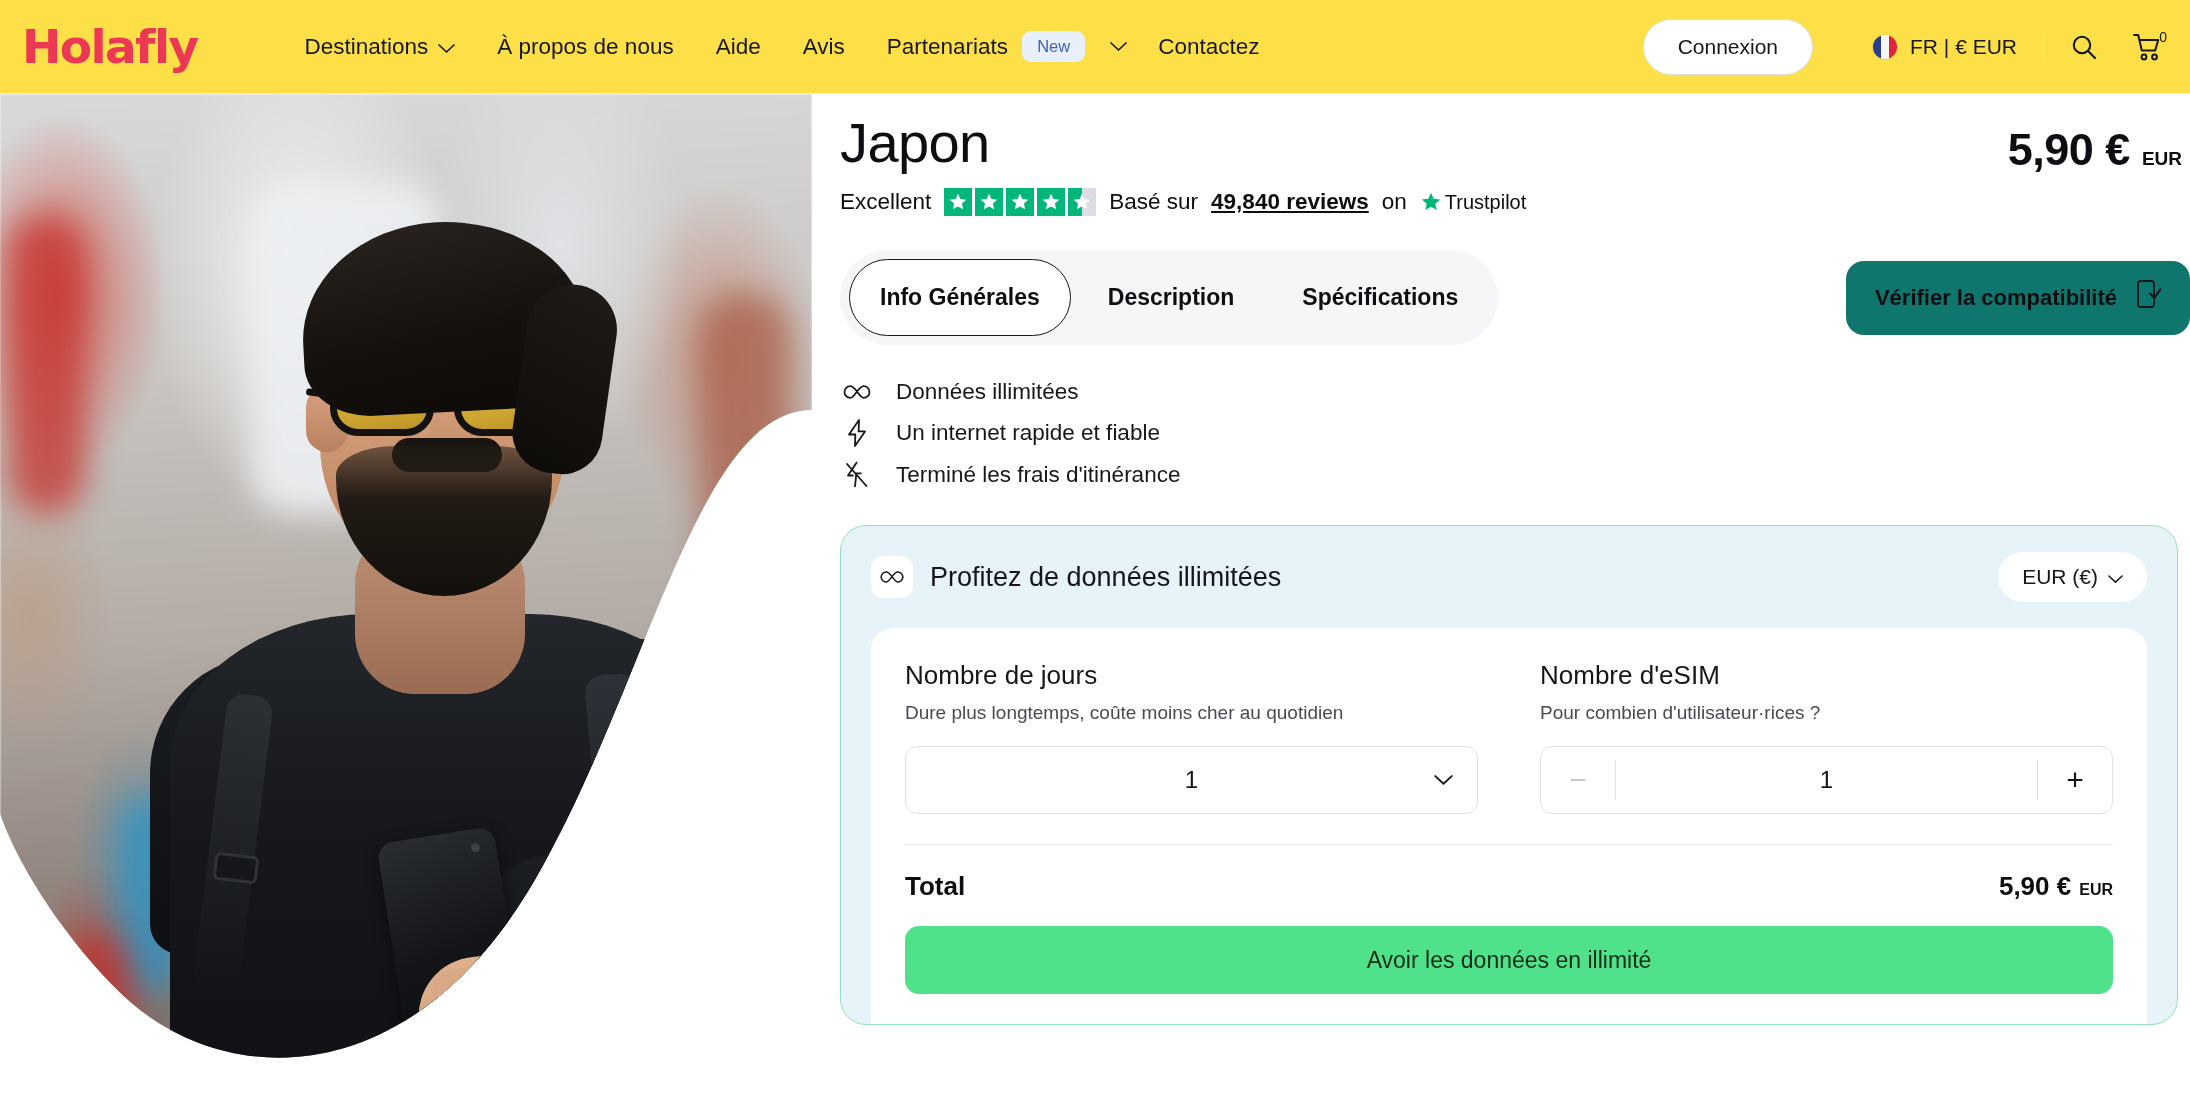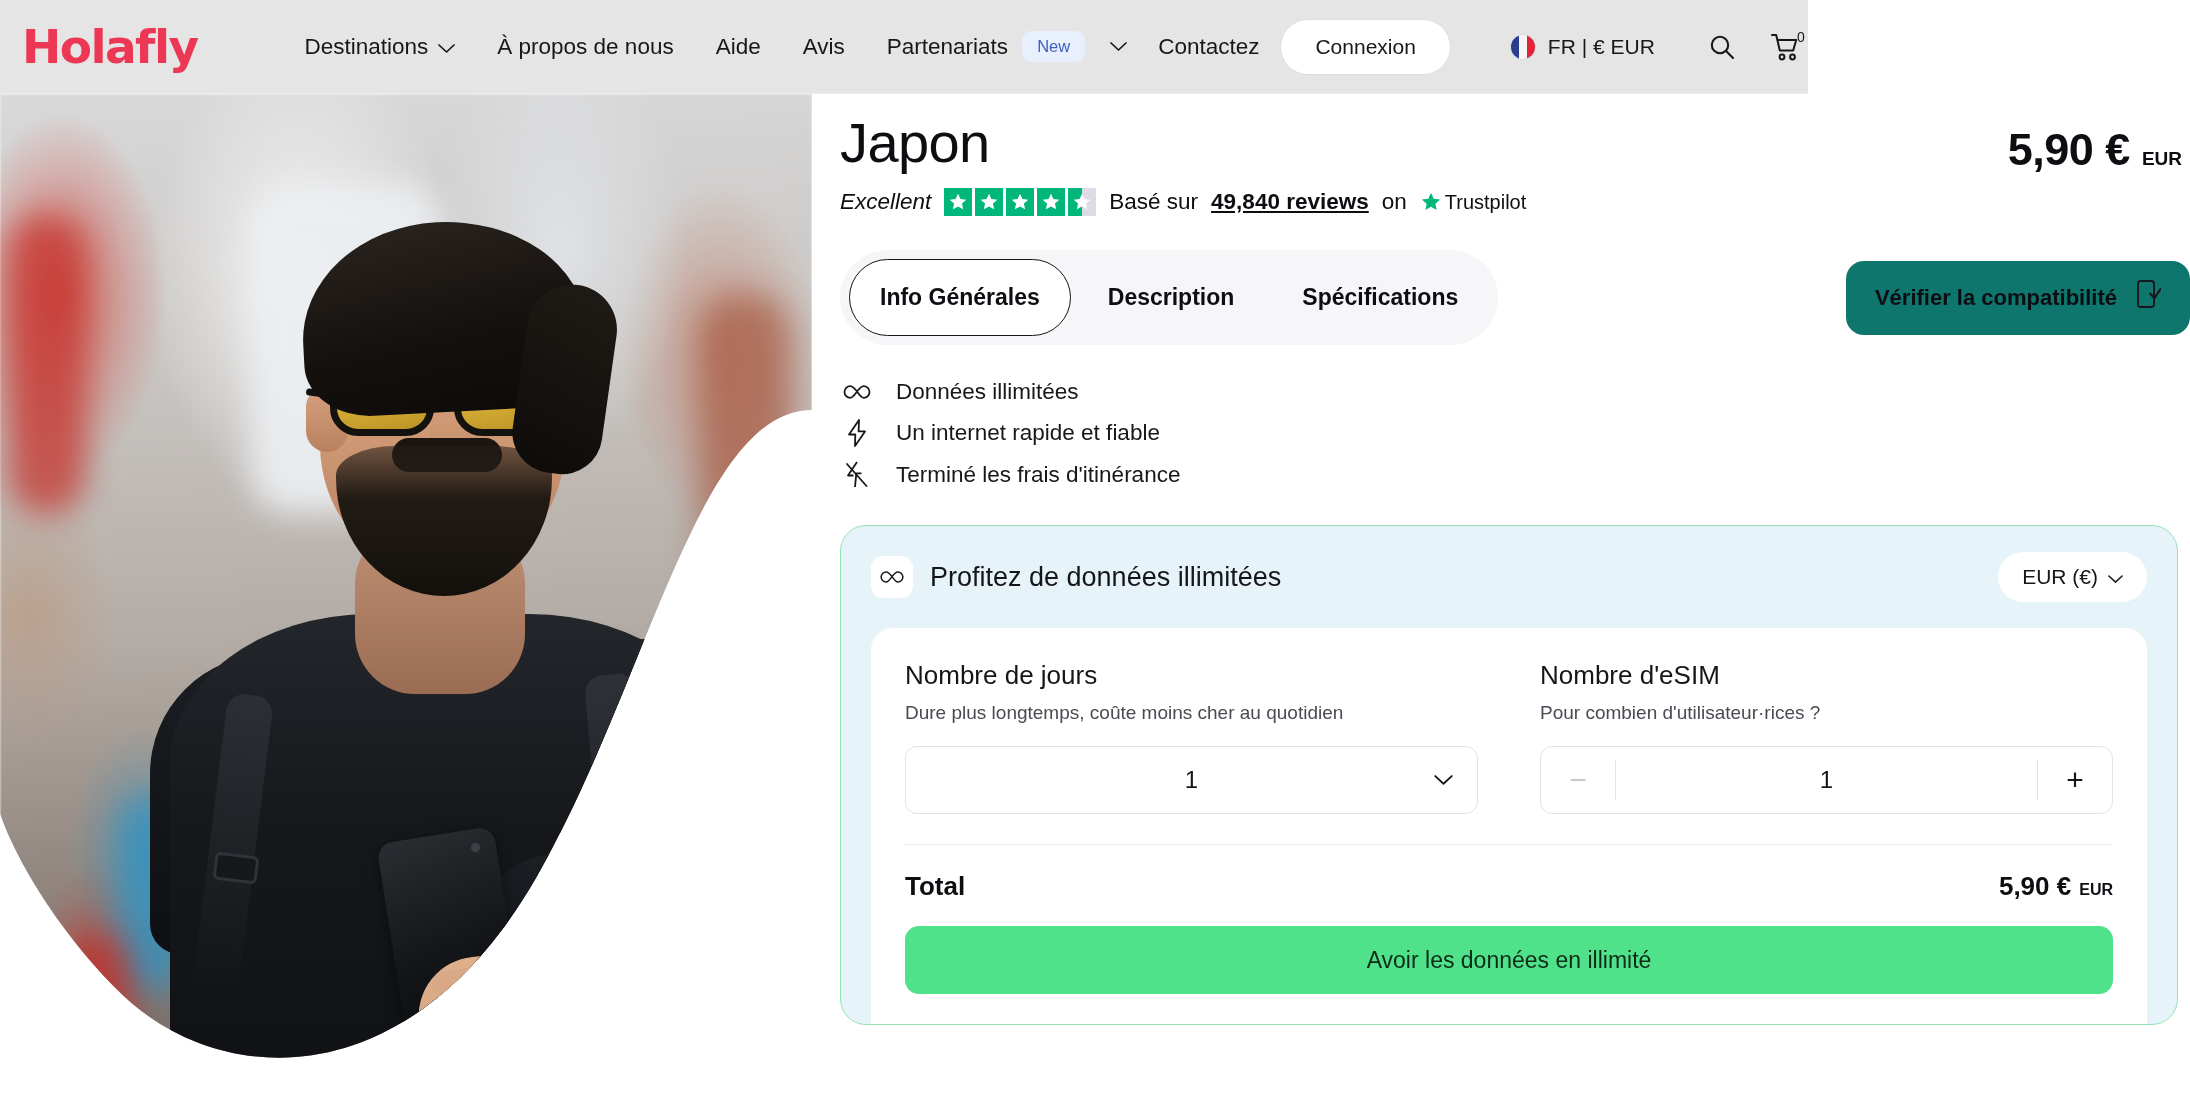--- a/index.html
+++ b/index.html
@@ -13,23 +13,23 @@
     font-family: "Liberation Sans", sans-serif;
     color: #0d0d12;
     -webkit-font-smoothing: antialiased;
   }
 
   .page { position: relative; width: 2190px; height: 1117px; background:#fff; }
 
   
   .header {
     position: absolute; top: 0; left: 0;
-    width: 1808px; height: 94px;
+    width: 2190px; height: 94px;
     display: flex; align-items: center;
-    background: #e5e5e5;
+    background: #fde047;
     border-bottom: 1px solid #ececef;
     z-index: 40;
   }
 
   .logo-wrap { margin-left: 22px; display:flex; align-items:center; }
   .logo {
     font-size: 47px; font-weight: 700; color: #ed3855;
     letter-spacing: -1.6px; line-height: 1; position: relative;
     font-family: "DejaVu Sans", sans-serif;
   }
@@ -192,21 +192,21 @@
   .title-row { display:flex; align-items:flex-start; }
   .prod-title {
     font-size: 56px; font-weight: 400; letter-spacing: -.6px;
     color:#0d0d12; line-height: 1.1; margin-top: 18px;
   }
   .price-top { margin-left:auto; display:flex; align-items:baseline; gap:12px; padding-top: 30px; padding-right: 8px;}
   .price-big { font-size: 45px; font-weight: 700; color:#0d0d12; letter-spacing:-.5px; }
   .price-cur { font-size: 19px; font-weight:700; color:#0d0d12; }
 
   .tp-row { display:flex; align-items:center; gap:13px; margin-top: 12px; font-size: 22.5px; color:#0d0d12; }
-  .tp-label { font-weight: 400; font-style: italic; }
+  .tp-label { font-weight: 400; }
   .stars { display:flex; gap: 3px; }
   .star { width: 28px; height: 28px; background:#00b67a; display:flex; align-items:center; justify-content:center; }
   .star.half { background: linear-gradient(90deg,#00b67a 50%, #dcdce6 50%); }
   .star svg { width:20px; height:20px; }
   .tp-based { font-weight:400; }
   .tp-reviews { font-weight: 700; text-decoration: underline; }
   .tp-on { font-weight: 400; }
   .tp-brand { display:inline-flex; align-items:center; gap:3px; font-size:20px; }
 
   .mid-row { display:flex; align-items:center; margin-top: 34px; }

